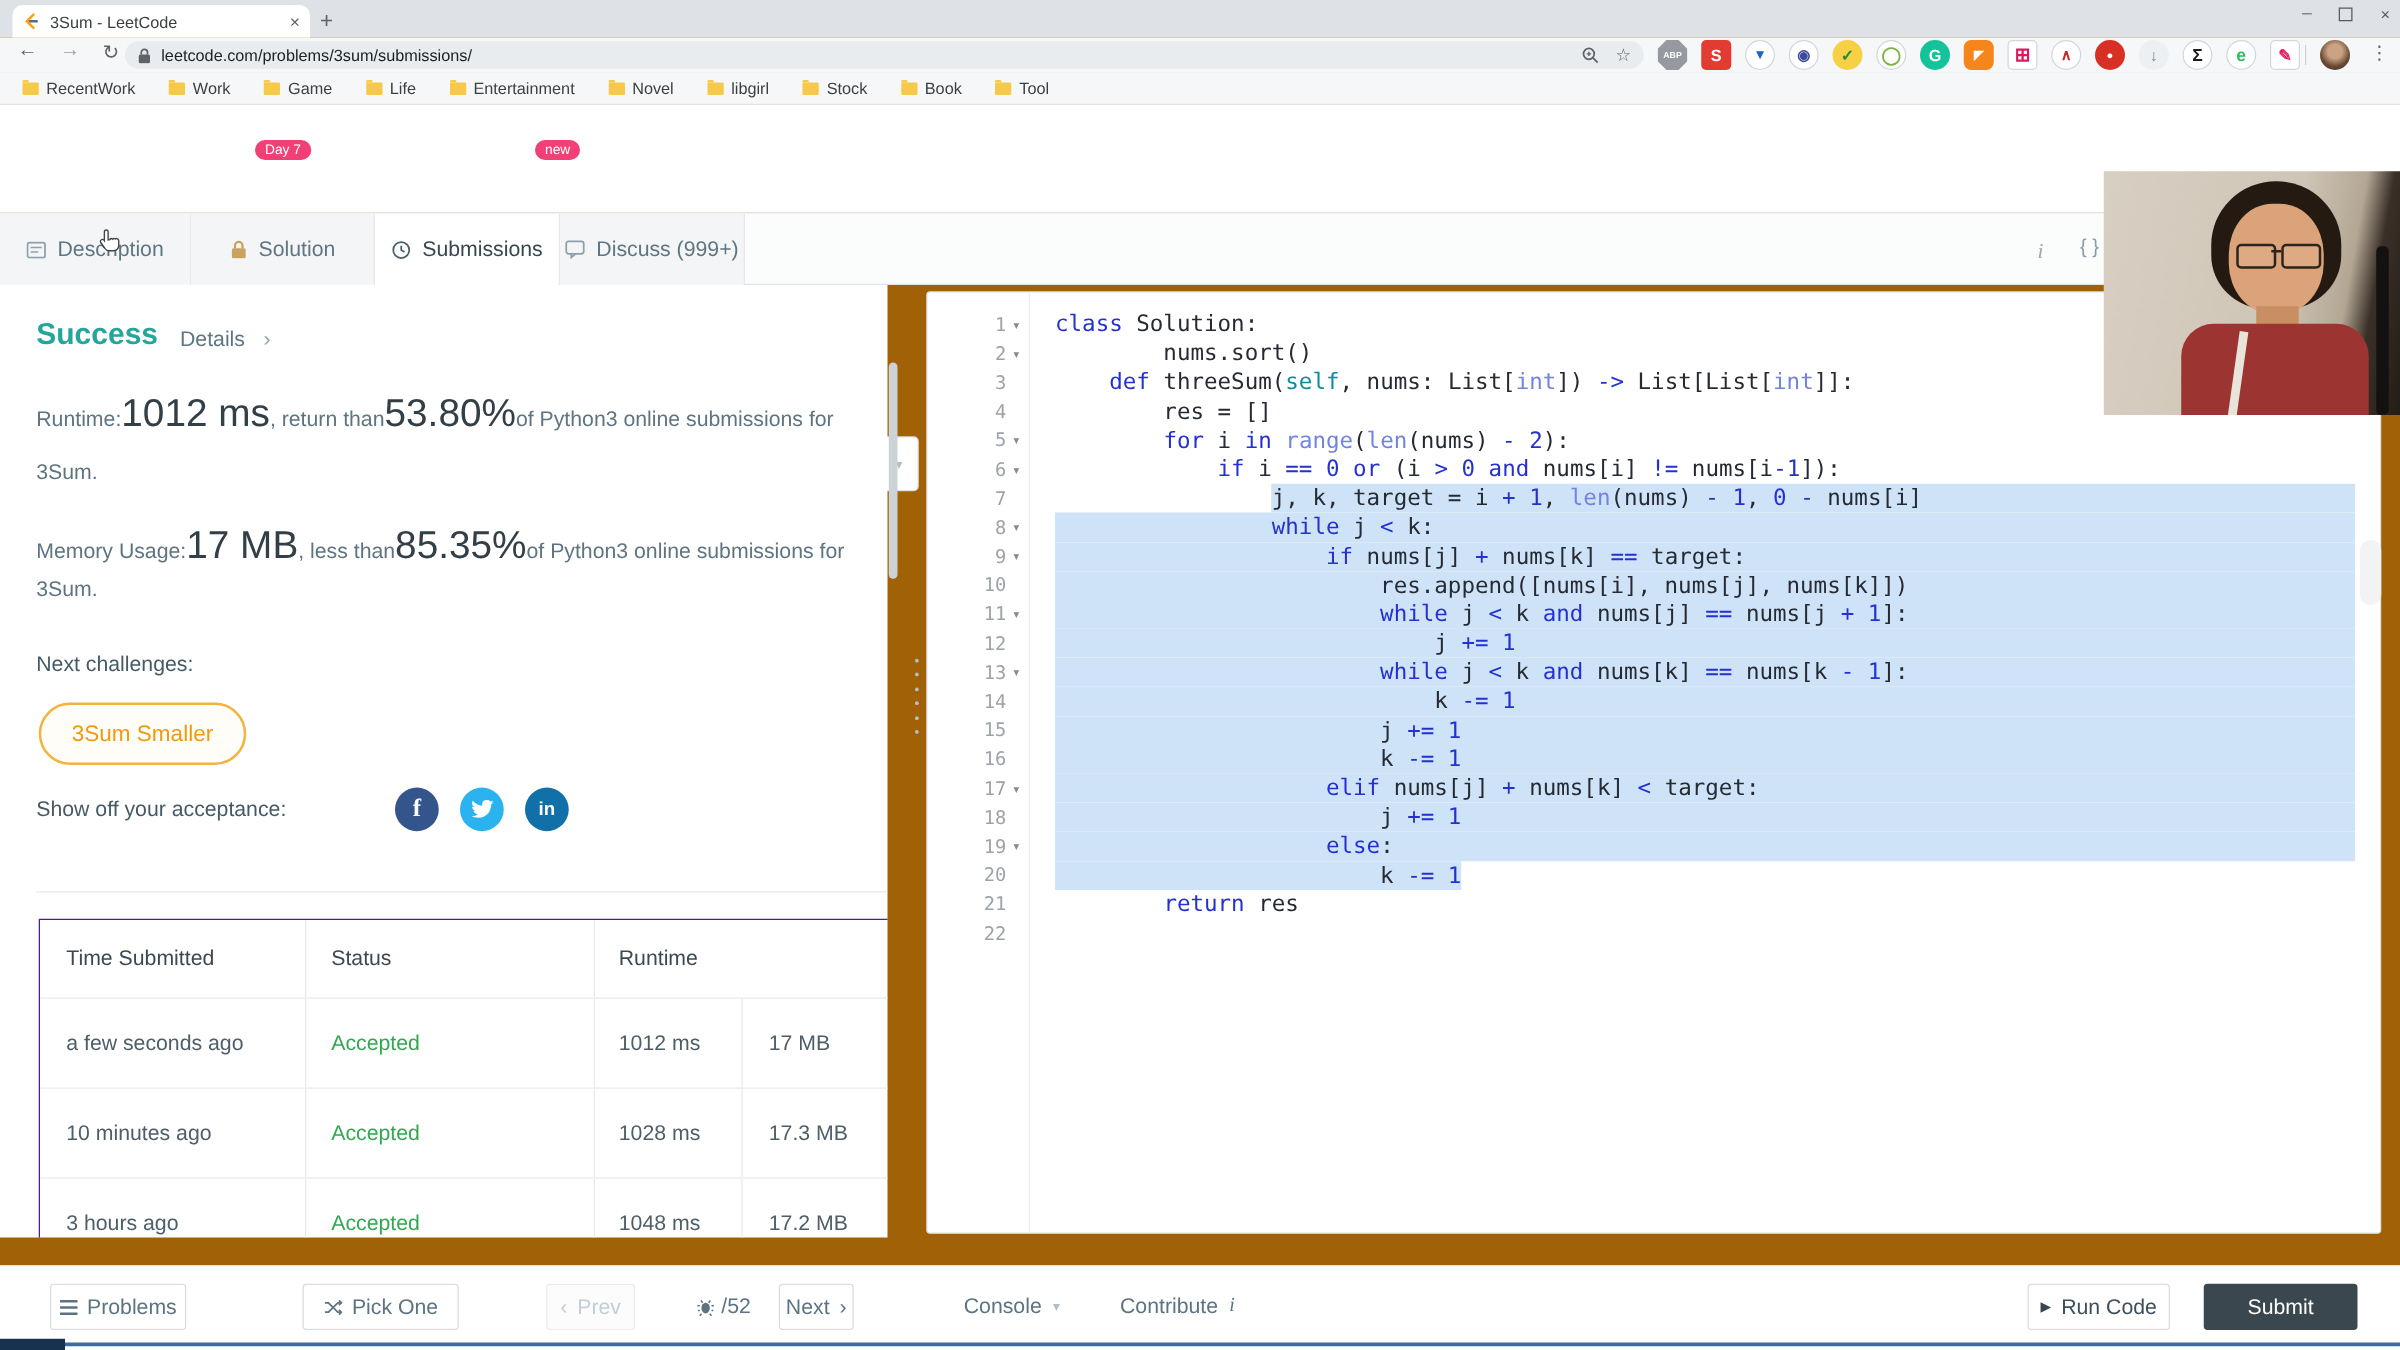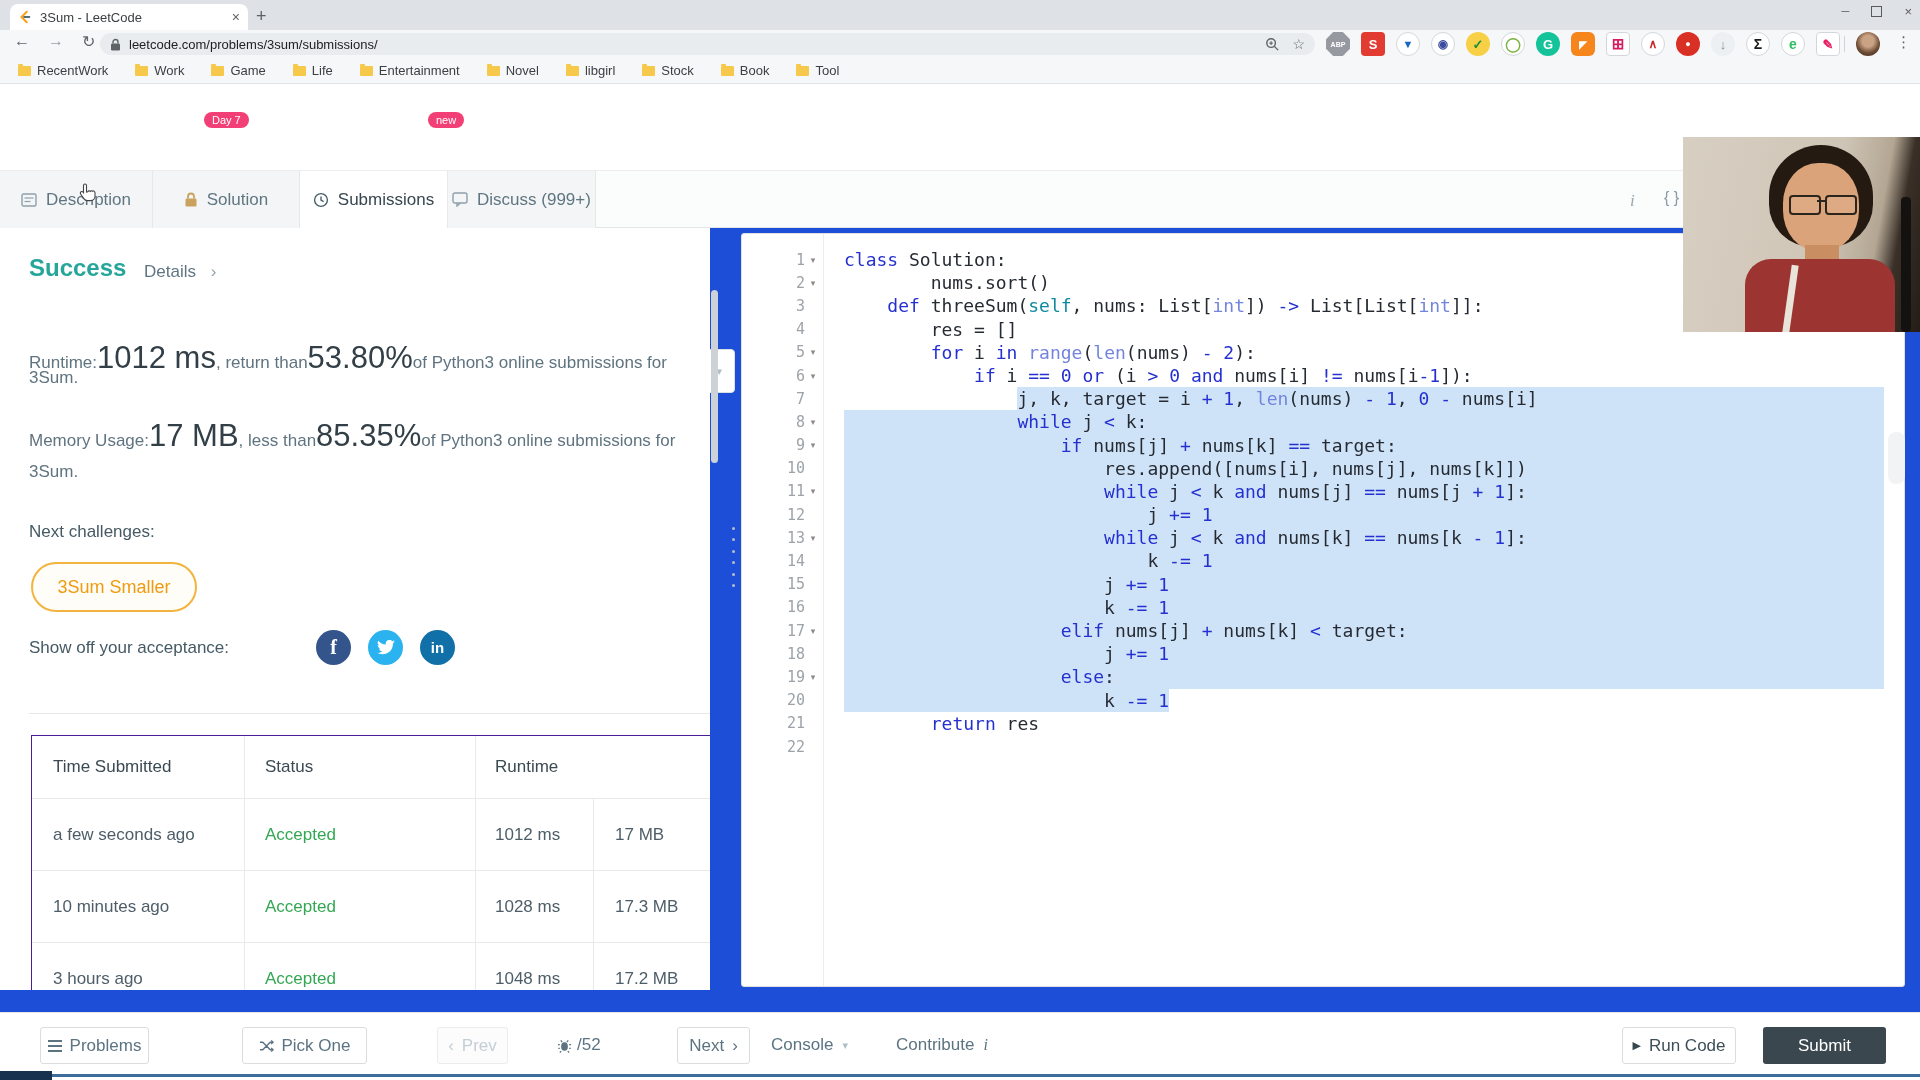--- a/index.html
+++ b/index.html
@@ -1,17 +1,17 @@
 <!DOCTYPE html>
 <html><head>
 <meta charset="utf-8">
 <style>
   html,body{margin:0;padding:0;background:#fff;}
   #stage{position:relative;width:1920px;height:1080px;overflow:hidden;
-         font-family:"Liberation Sans",sans-serif;background:#1d4ed8;}
+         font-family:"Liberation Sans",sans-serif;background:#a16207;}
   .abs{position:absolute;}
   
   .tabstrip{left:0;top:0;width:1920px;height:30px;background:#dee1e6;}
   .btab{left:10px;top:4px;width:238px;height:26px;background:#fff;border-radius:8px 8px 0 0;
         display:flex;align-items:center;padding:0 8px;box-sizing:border-box;}
   .btab-title{font-size:13px;color:#3c4043;margin-left:8px;flex:1;white-space:nowrap;overflow:hidden;}
   .tab-close{color:#5f6368;font-size:14px;line-height:1;}
   .newtab{left:256px;top:6px;font-size:18px;color:#5f6368;}
   .wincontrols{right:8px;top:2px;display:flex;gap:22px;align-items:center;color:#5a5a5a;font-size:11px;height:18px;}
   .winbox{width:9px;height:9px;border:1px solid #5a5a5a;display:inline-block;}
@@ -322,21 +322,21 @@
     <path d="M9 2c.9 0 1.5.6 1.5 1.5V10l1.3-.3c.4-.7 1.2-1 1.9-.6l.5.3c.3-.5.9-.7 1.5-.5l.7.3c.3-.4.8-.5 1.3-.3.8.3 1.3 1 1.3 1.8v3.6c0 2.4-1.9 4.3-4.3 4.3h-3.2c-1.5 0-2.9-.7-3.7-2L4.6 12c-.5-.7-.3-1.7.5-2.2.6-.4 1.5-.2 2 .3l.4.5V3.5C7.5 2.6 8.1 2 9 2z" fill="#fff" stroke="#444" stroke-width="1.1"></path>
   </svg>
 
   <div class="abs left-panel">
     <div class="abs success">Success</div>
     <div class="abs details">
       <span>Details</span>
       <span style="color:#90a4ae;margin-left:10px;">›</span>
     </div>
 
-    <div class="abs statline" style="left:29px;top:112px;">
+    <div class="abs statline" style="left:29px;top:85px;">
       <span>Runtime: </span>
         <span class="bignum">1012 ms</span>
         <span>, return than </span>
         <span class="bignum">53.80%</span>
         <span> of Python3 online submissions for</span>
     </div>
     <div class="abs" style="left:29px;top:140px;font-size:17px;color:#5f7480;">3Sum.</div>
 
     <div class="abs statline" style="left:29px;top:190px;">
       <span>Memory Usage: </span>
@@ -622,21 +622,21 @@
       <span>‹</span>
       <span>Prev</span>
     </div>
     <div class="btext" style="left:557px;">
       <svg width="15" height="15" viewBox="0 0 16 16">
         <ellipse cx="8" cy="9" rx="3.6" ry="4.6" fill="#5c7482"></ellipse>
         <path d="M5.5 4.5L4 2.5M10.5 4.5L12 2.5M3 7H1M15 7h-2M3 11H1.4M14.6 11H13M4.5 14l-1.5 1.5M11.5 14l1.5 1.5" stroke="#5c7482" stroke-width="1.3"></path>
       </svg>
       <span style="margin-left:-4px;">/52</span>
     </div>
-    <div class="bbtn" style="left:677px;width:73px;">
+    <div class="bbtn" style="left:623px;width:60px;">
       <span>Next</span>
       <span>›</span>
     </div>
     <div class="btext" style="left:771px;">
       <span>Console</span>
       <span class="caret">▾</span>
     </div>
     <div class="btext" style="left:896px;">
       <span>Contribute</span>
       <span class="itag" style="font-size:16px;color:#5c7482;">i</span>

